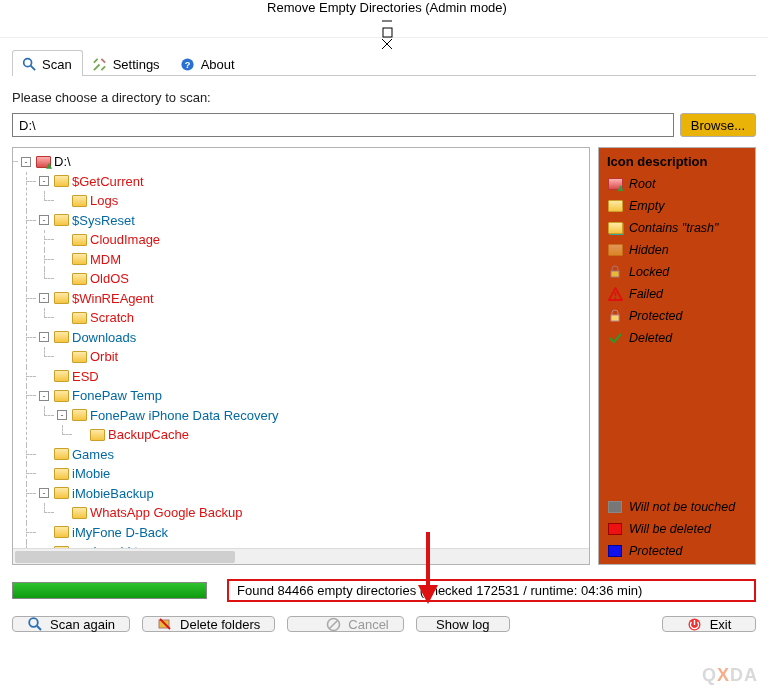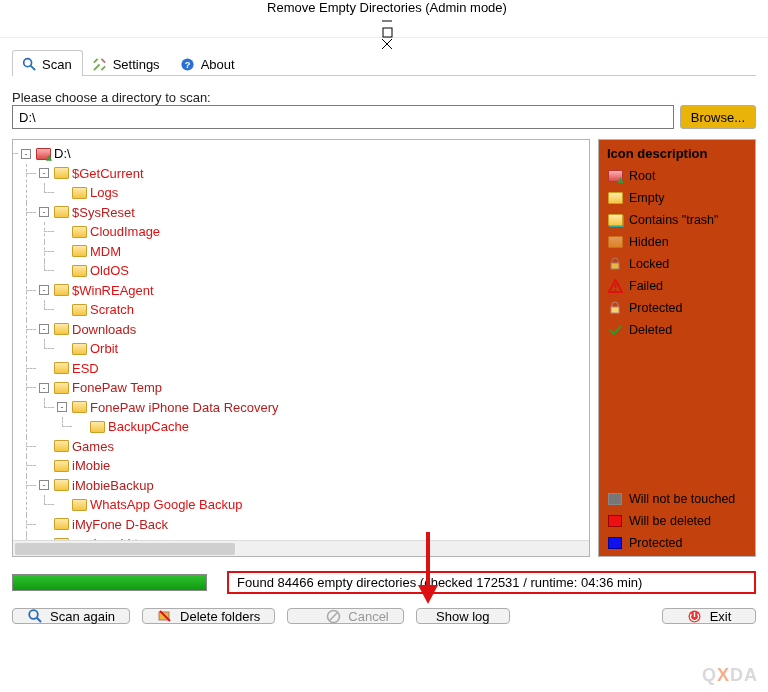--- a/index.html
+++ b/index.html
@@ -55,21 +55,21 @@
     border-bottom: none;
     position: relative;
     top: 1px;
   }
   .tab.active {
     border-color: #c9c9c9;
     background: #fff;
     border-radius: 3px 3px 0 0;
   }
   .tab .ico { width: 16px; height: 16px; display:flex; align-items:center; justify-content:center; }
-  .dirlabel { font-size: 13px; color: #222; margin-bottom: 0; display:block; }
+  .dirlabel { font-size: 13px; color: #222; margin-bottom: 8px; display:block; }
   .dirrow { display: flex; gap: 6px; margin-bottom: 10px; }
   .dirinput {
     flex: 1;
     border: 1px solid #7a7a7a;
     padding: 3px 6px;
     font-size: 13px;
     height: 24px;
     background:#fff;
   }
   .btn {
@@ -136,21 +136,21 @@
     width: 15px; height: 12px;
     background: linear-gradient(#ffe9a7,#f5c542);
     border: 1px solid #caa028;
     border-radius: 1px;
     position: relative;
     flex-shrink:0;
   }
   .folder.root { background: linear-gradient(#ffb0b0,#d94d4d); border-color:#b33; }
   .folder.root::after{content:""; position:absolute; right:-2px; bottom:-2px; width:6px;height:6px;background:#3a9a3a;clip-path:polygon(50% 0,100% 100%,0 100%);}
   .red { color: #d11; }
-  .gray { color: #b91c1c; }
+  .gray { color: #0369a1; }
   .hscroll {
     height: 16px;
     background: #f0f0f0;
     border-top: 1px solid #dcdcdc;
     position: relative;
   }
   .hscroll .thumb {
     position: absolute;
     left: 2px; top: 2px;
     width: 220px; height: 12px;
@@ -159,21 +159,21 @@
   }
   .sidepanel {
     width: 158px;
     border: 1px solid #b3b3b3;
     background: #c2410c;
     padding: 6px 8px;
     font-size: 12.5px;
     display:flex; flex-direction:column;
   }
   .sidepanel h4 { margin: 0 0 8px 0; font-size: 13px; font-weight: bold; }
-  .legend-item { display:flex; align-items:center; gap:6px; margin-bottom: 8px; }
+  .legend-item { display:flex; align-items:center; gap:6px; margin-bottom: 8px; font-style: italic; }
   .legend-item .sw { width:16px; height:14px; flex-shrink:0; display:flex; align-items:center; justify-content:center; }
   .sq { width:14px; height:12px; border:1px solid #888; }
   .legend-lower { margin-top:auto; padding-top:4px; }
   .progressrow {
     display:flex; align-items:center;
     margin-top: 14px;
     gap: 0;
   }
   .progressbar {
     width: 195px; height: 17px;

